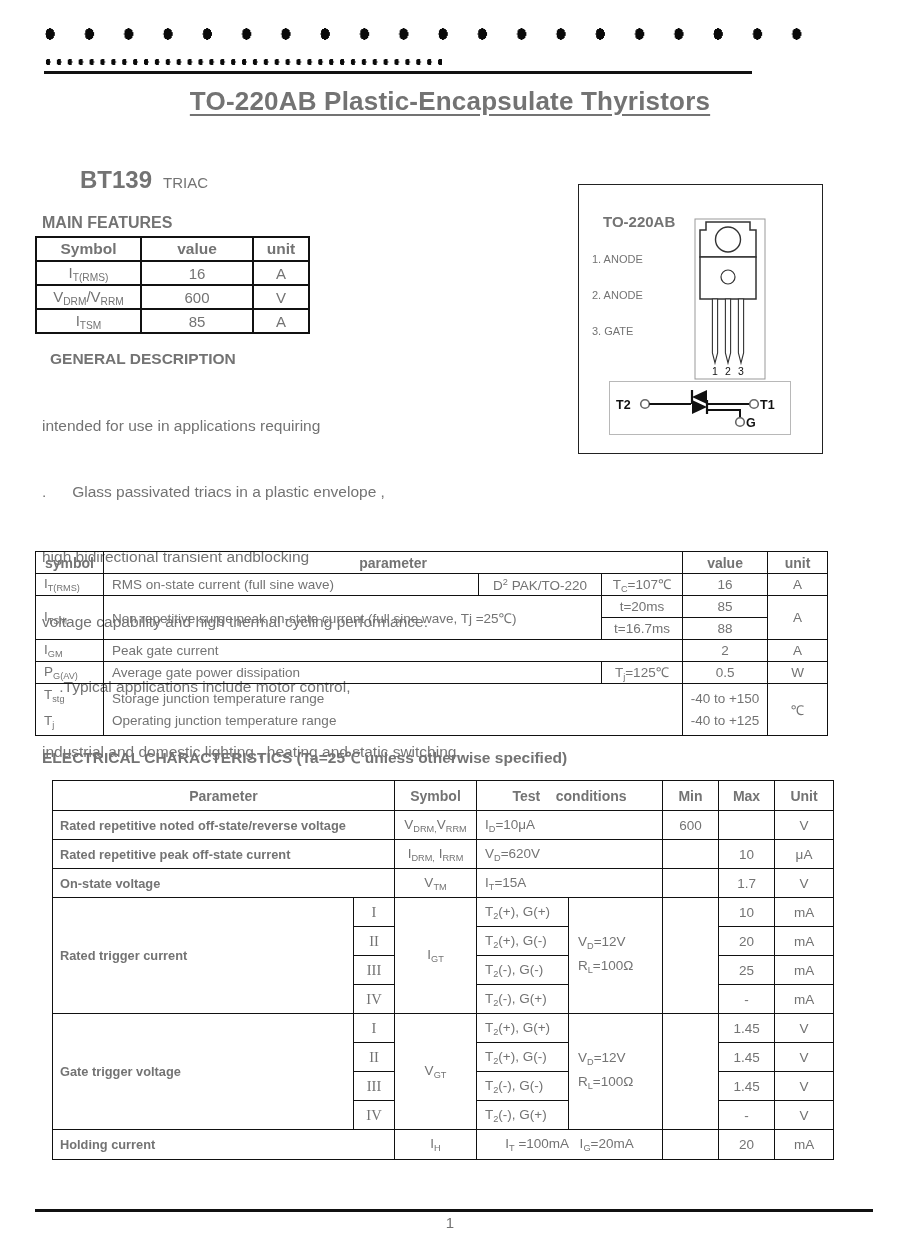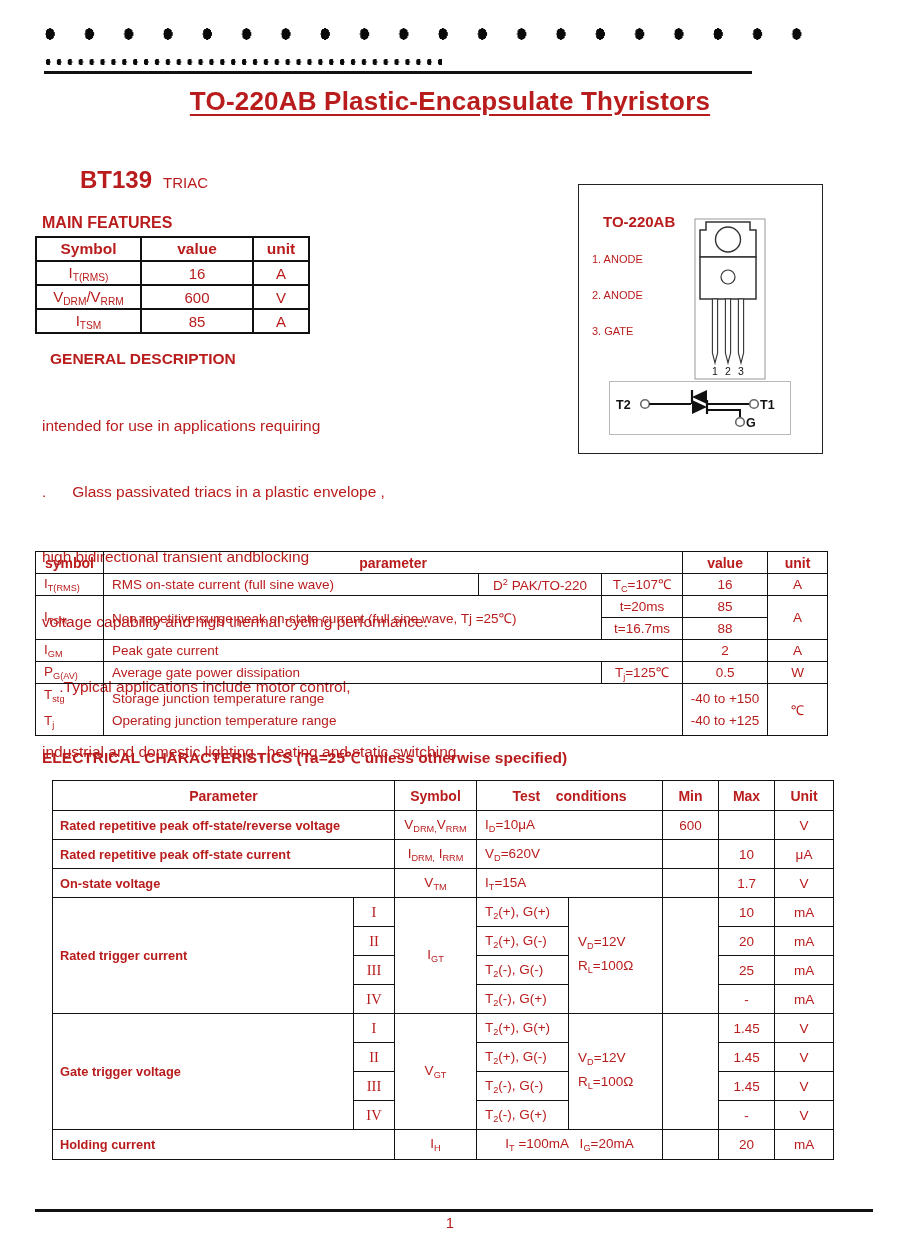--- a/index.html
+++ b/index.html
@@ -1,17 +1,17 @@
 <!DOCTYPE html>
 <html><head>
 <meta charset="utf-8">
 <style>
   html,body{margin:0;padding:0;background:#ffffff;}
   .page{position:relative;width:900px;height:1235px;background:#fff;
-        font-family:"Liberation Sans",sans-serif;color:#b91c1c;overflow:hidden;}
+        font-family:"Liberation Sans",sans-serif;color:#737373;overflow:hidden;}
   .abs{position:absolute;}
   sub{font-size:0.68em;vertical-align:-0.28em;}
   sup{font-size:0.68em;vertical-align:0.5em;}
 
   
   .dots-large{left:44px;top:27px;width:760px;height:15px;
     background-image:radial-gradient(4.6px 5.8px at 6px 7px,#0a0a0a 97%,transparent 100%);
     background-size:39.3px 15px;background-repeat:repeat-x;}
   .dots-small{left:44px;top:57px;width:398px;height:10px;
     background-image:radial-gradient(2.5px 3.2px at 4px 5px,#0a0a0a 97%,transparent 100%);
@@ -236,21 +236,21 @@
     <tbody>
         <tr>
       <th colspan="2">Parameter</th>
       <th>Symbol</th>
       <th colspan="2" class="ws-pre">Test    conditions</th>
       <th>Min</th>
       <th>Max</th>
       <th>Unit</th>
     </tr>
     <tr>
-      <td colspan="2" class="param">Rated repetitive peak off-state/reverse voltage</td>
+      <td colspan="2" class="param">Rated repetitive noted off-state/reverse voltage</td>
       <td>V<sub>DRM,</sub>V<sub>RRM</sub></td>
       <td colspan="2" class="cell-left">I<sub>D</sub>=10μA</td>
       <td>600</td>
       <td></td>
       <td>V</td>
     </tr>
     <tr>
       <td colspan="2" class="param">Rated repetitive peak off-state current</td>
       <td>I<sub>DRM,</sub> I<sub>RRM</sub></td>
       <td colspan="2" class="cell-left">V<sub>D</sub>=620V</td>

